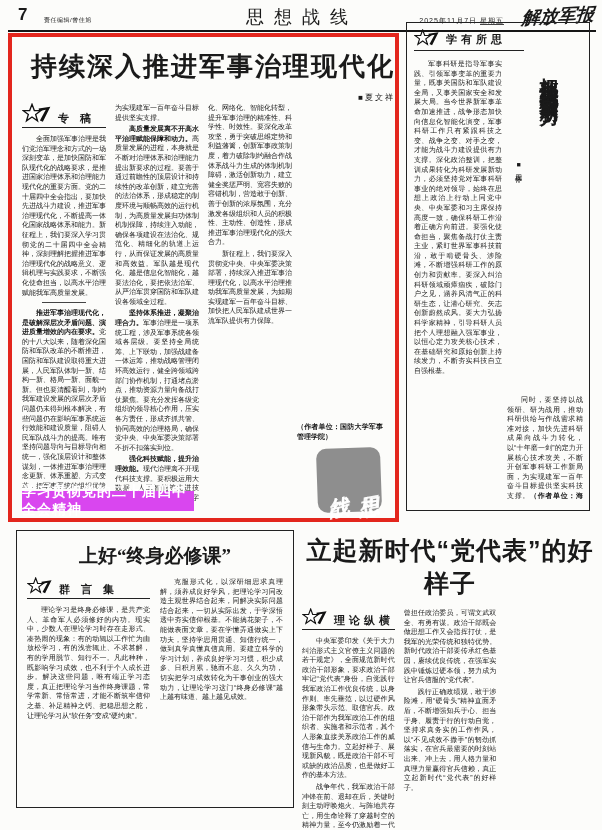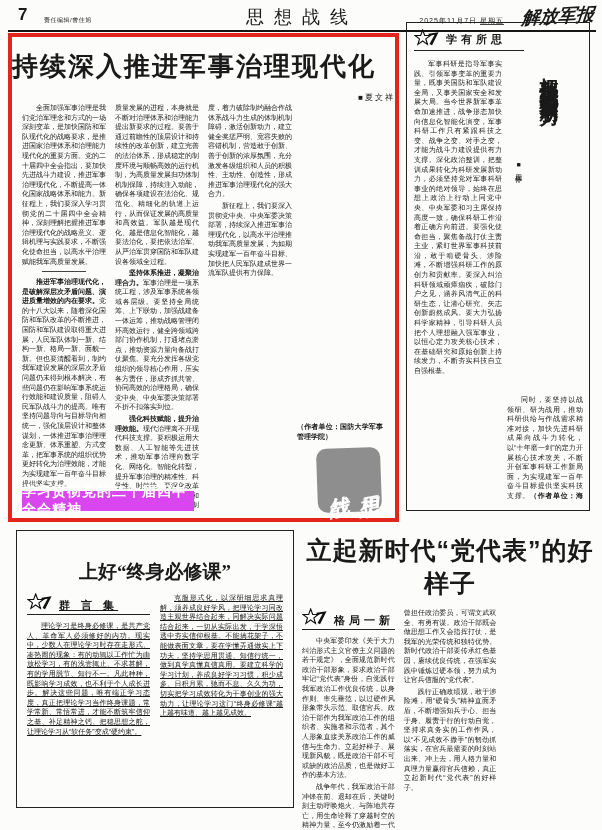--- a/index.html
+++ b/index.html
@@ -22,21 +22,21 @@
   .badge .lbl{font-size:11px;font-weight:bold;letter-spacing:4px;white-space:nowrap;}
   .star{flex:0 0 auto;}
   .smalltext{font-size:7px;line-height:9.6px;text-align:justify;overflow:hidden;}
   .smalltext p{margin:0 0 2px 0;text-indent:2em;}
   .smalltext b{font-weight:bold;}
   .sep{width:44px;height:1px;background:#444;margin:5px auto;}
 
   
   .main-box{position:absolute;left:8px;top:33px;width:391px;height:489px;
             border:4px solid #e3261d;box-sizing:border-box;background:#fcfcfa;}
-  .main-title{margin-top:12px;text-align:left;font-size:26px;font-weight:bold;letter-spacing:2px;}
+  .main-title{margin-top:12px;text-align:right;font-size:26px;font-weight:bold;letter-spacing:2px;}
   .byline{text-align:right;font-size:8px;margin-top:8px;letter-spacing:2px;}
   .main-body{position:absolute;left:10px;right:10px;top:66px;bottom:8px;
              column-count:4;column-gap:9px;column-fill:auto;}
   .banner{position:absolute;left:10px;bottom:7px;width:172px;height:20px;background:#d946ef;
           color:#fff;font-size:14px;font-weight:bold;letter-spacing:1px;
           display:flex;align-items:center;justify-content:center;z-index:3;}
   .author-unit{position:absolute;right:12px;bottom:76px;width:86px;background:#fcfcfa;
                font-size:7px;font-weight:bold;line-height:9.5px;text-align:justify;z-index:3;padding:1px 0;}
   .seal{position:absolute;right:14px;bottom:6px;width:64px;height:64px;background:#8e8e8e;
         border-radius:10px;z-index:3;display:flex;flex-direction:row-reverse;
@@ -50,24 +50,24 @@
   .right-box .badge{position:absolute;left:7px;top:6px;width:110px;}
   .rleft{position:absolute;left:7px;top:36px;width:88px;bottom:8px;}
   .vtitle{position:absolute;left:129px;top:40px;height:322px;writing-mode:vertical-rl;
           font-size:19px;font-weight:bold;letter-spacing:2px;line-height:27px;}
   .vbyline{position:absolute;left:106px;top:138px;writing-mode:vertical-rl;font-size:7px;letter-spacing:1px;}
   .rlower{position:absolute;left:100px;right:6px;top:372px;bottom:8px;}
   .rlower .unit{font-weight:bold;}
 
   
   .bl-box{position:absolute;left:16px;top:530px;width:278px;height:278px;
-          border:1.3px solid #222;box-sizing:border-box;padding:24px 10px;}
+          border:1.3px solid #222;box-sizing:border-box;padding:8px 10px;}
   .bl-title{text-align:center;font-family:"Liberation Serif",serif;font-size:19px;font-weight:bold;margin-top:4px;}
   .bl-cols{display:flex;gap:10px;margin-top:8px;height:208px;}
-  .bl-col{flex:1;overflow:hidden;text-decoration:underline;}
+  .bl-col{flex:1;overflow:hidden;}
 
   
   .br-box{position:absolute;left:302px;top:528px;width:296px;height:300px;}
   .br-title{text-align:center;font-size:25px;font-weight:bold;letter-spacing:1px;margin-top:6px;}
   .br-body{margin-top:8px;height:236px;column-count:3;column-gap:9px;column-fill:auto;}
 </style>
 </head>
 <body>
 
 <div id="page">
@@ -81,20 +81,27 @@
       <span class="wk">星期五</span>
     </div>
     <div class="masthead">解放军报</div>
   </div>
 
   <div class="main-box">
     <div class="main-title">持续深入推进军事治理现代化</div>
     <div class="byline">■夏文祥</div>
 
     <div class="main-body smalltext">
+      <div class="badge">
+        <svg class="star" width="30" height="21" viewBox="0 0 36 24">
+          <path d="M12 1 L14.8 8.4 L22.5 8.6 L16.4 13.2 L18.6 20.8 L12 16.2 L5.4 20.8 L7.6 13.2 L1.5 8.6 L9.2 8.4 Z" fill="#fff" stroke="#111" stroke-width="1.6"></path>
+          <path d="M20 6 L34 4 L25 22 L21.5 20.4 L28.5 7.6 L20.5 9 Z" fill="#111"></path>
+        </svg>
+        <span class="lbl">专 稿</span>
+      </div>
       <p><b></b><span>全面加强军事治理是我们党治军理念和方式的一场深刻变革，是加快国防和军队现代化的战略要求，是推进国家治理体系和治理能力现代化的重要方面。党的二十届四中全会指出，要加快先进战斗力建设，推进军事治理现代化，不断提高一体化国家战略体系和能力。新征程上，我们要深入学习贯彻党的二十届四中全会精神，深刻理解把握推进军事治理现代化的战略意义、逻辑机理与实践要求，不断强化使命担当，以高水平治理赋能我军高质量发展。</span></p>
       <div class="sep"></div>
       <p><b>推进军事治理现代化，是破解深层次矛盾问题、演进质量增效的内在要求。</b><span>党的十八大以来，随着深化国防和军队改革的不断推进，国防和军队建设取得重大进展，人民军队体制一新、结构一新、格局一新、面貌一新。但也要清醒看到，制约我军建设发展的深层次矛盾问题仍未得到根本解决，有些问题仍在影响军事系统运行效能和建设质量，阻碍人民军队战斗力的提高。唯有坚持问题导向与目标导向相统一，强化顶层设计和整体谋划，一体推进军事治理理念更新、体系重塑、方式变革，把军事系统的组织优势更好转化为治理效能，才能为实现建军一百年奋斗目标提供坚实支撑。</span></p>
       <p><b>高质量发展离不开高水平治理赋能保障和动力。</b><span>高质量发展的进程，本身就是不断对治理体系和治理能力提出新要求的过程。要善于通过前瞻性的顶层设计和持续性的改革创新，建立完善的法治体系，形成稳定的制度环境与顺畅高效的运行机制，为高质量发展归功体制机制保障，持续注入动能，确保各项建设在法治化、规范化、精细化的轨道上运行，从而保证发展的高质量和高效益。军队越是现代化、越是信息化智能化，越要法治化，要把依法治军、从严治军贯穿国防和军队建设各领域全过程。</span></p>
       <p><b>坚持体系推进，凝聚治理合力。</b><span>军事治理是一项系统工程，涉及军事系统各领域各层级。要坚持全局统筹、上下联动，加强战建备一体运筹，推动战略管理闭环高效运行，健全跨领域跨部门协作机制，打通堵点淤点，推动资源力量向备战打仗聚焦。要充分发挥各级党组织的领导核心作用，压实各方责任，形成齐抓共管、协同高效的治理格局，确保党中央、中央军委决策部署不折不扣落实到位。</span></p>
       <p><b>强化科技赋能，提升治理效能。</b><span>现代治理离不开现代科技支撑。要积极运用大数据、人工智能等先进技术，推动军事治理向数字化、网络化、智能化转型，提升军事治理的精准性、科学性、时效性。要深化改革攻坚，勇于突破思维定势和利益藩篱，创新军事政策制度，着力破除制约融合作战体系战斗力生成的体制机制障碍，激活创新动力，建立健全奖惩严明、宽容失败的容错机制，营造敢于创新、善于创新的浓厚氛围，充分激发各级组织和人员的积极性、主动性、创造性，形成推进军事治理现代化的强大合力。</span></p>
       <p><b></b><span>新征程上，我们要深入贯彻党中央、中央军委决策部署，持续深入推进军事治理现代化，以高水平治理推动我军高质量发展，为如期实现建军一百年奋斗目标、加快把人民军队建成世界一流军队提供有力保障。</span></p>
     </div>
 
     <div class="author-unit">（作者单位：国防大学军事管理学院）</div>
@@ -143,21 +150,21 @@
   </div>
 
   <div class="br-box">
     <div class="br-title">立起新时代“党代表”的好样子</div>
     <div class="br-body smalltext">
       <div class="badge">
         <svg class="star" width="26" height="18" viewBox="0 0 36 24">
           <path d="M12 1 L14.8 8.4 L22.5 8.6 L16.4 13.2 L18.6 20.8 L12 16.2 L5.4 20.8 L7.6 13.2 L1.5 8.6 L9.2 8.4 Z" fill="#fff" stroke="#111" stroke-width="1.6"></path>
           <path d="M20 6 L34 4 L25 22 L21.5 20.4 L28.5 7.6 L20.5 9 Z" fill="#111"></path>
         </svg>
-        <span class="lbl">格局一新</span>
+        <span class="lbl">理论纵横</span>
       </div>
       <p>中央军委印发《关于大力纠治形式主义官僚主义问题的若干规定》，全面规范新时代政治干部形象，要求政治干部牢记“党代表”身份，自觉践行我军政治工作优良传统，以身作则、率先垂范，以过硬作风形象带头示范、取信官兵。政治干部作为我军政治工作的组织者、实施者和示范者，其个人形象直接关系政治工作的威信与生命力。立起好样子、展现新风貌，既是政治干部不可或缺的政治品质，也是做好工作的基本方法。</p>
       <p>战争年代，我军政治干部冲锋在前、退却在后，关键时刻主动呼唤炮火、与阵地共存亡，用生命诠释了穿越时空的精神力量，至今仍激励着一代代官兵。开国元勋中，有多位曾担任政治委员，可谓文武双全、有勇有谋。政治干部既会做思想工作又会指挥打仗，是我军的光荣传统和独特优势。新时代政治干部要传承红色基因，赓续优良传统，在强军实践中锤炼过硬本领，努力成为让官兵信服的“党代表”。</p>
       <p>践行正确政绩观，敢于涉险滩，用“硬骨头”精神直面矛盾，不断增强知兵于心、担当于身、履责于行的行动自觉，坚持求真务实的工作作风，以“不见成效不撒手”的韧劲抓落实，在官兵最需要的时刻站出来、冲上去，用人格力量和真理力量赢得官兵信赖，真正立起新时代“党代表”的好样子。</p>
     </div>
   </div>
 
 </div>
 
 </body></html>

